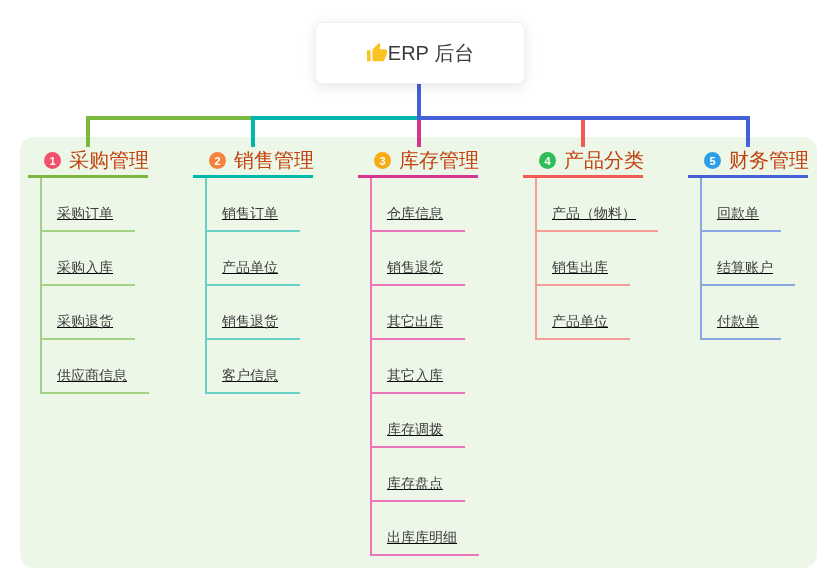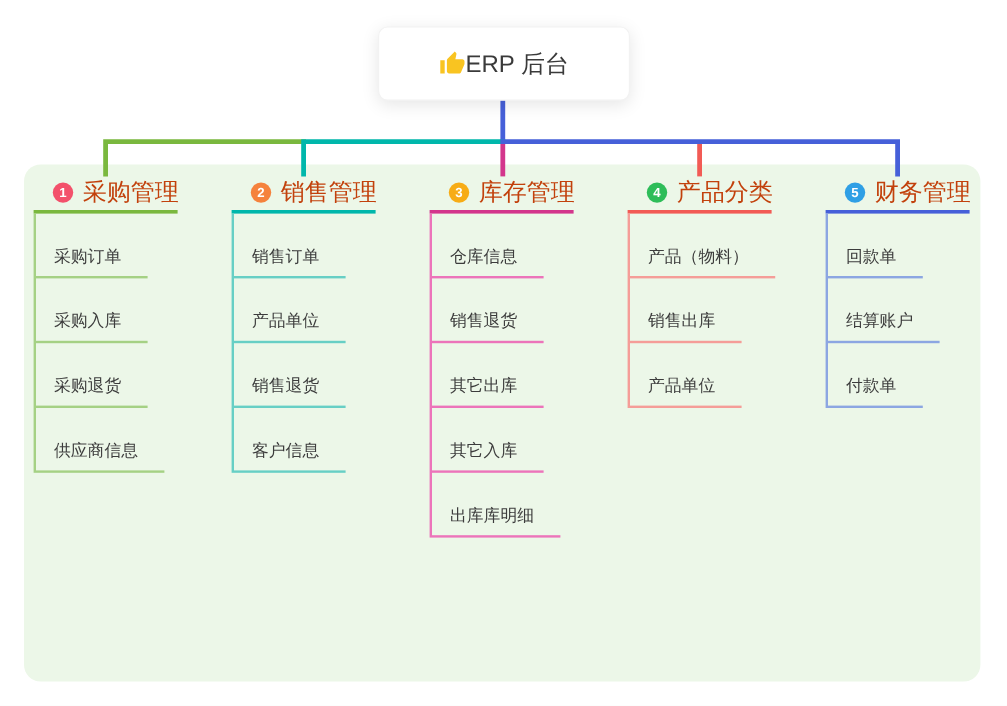--- a/index.html
+++ b/index.html
@@ -19,21 +19,21 @@
   .branch{position:absolute;top:146px;width:130px;z-index:2;}
   .col0{left:28px}.col1{left:193px}.col2{left:358px}.col3{left:523px}.col4{left:688px}
 
   .branch-title{width:120px;height:32px;display:flex;align-items:center;gap:8px;
                 padding-left:16px;box-sizing:border-box;
                 border-bottom:3px solid var(--main,#999);cursor:default;}
   .badge{width:17px;height:17px;border-radius:50%;background:var(--badge,#999);color:#fff;
          font-size:11px;font-weight:700;display:flex;align-items:center;justify-content:center;flex:none;}
   .branch-label{font-size:20px;color:#c2410c;white-space:nowrap;}
 
-  .children{border-left:2px solid var(--light,#ccc);width:max-content;}
+  .children{margin-left:12px;border-left:2px solid var(--light,#ccc);width:max-content;text-decoration:underline;}
   .child{height:54px;display:flex;align-items:flex-end;width:max-content;
          padding:0 22px 7px 15px;box-sizing:border-box;
          border-bottom:2px solid var(--light,#ccc);
          font-size:14px;color:#3c3c3c;white-space:nowrap;}
 </style>
 </head>
 <body>
 
 <div class="canvas">
 
@@ -86,20 +86,22 @@
   <div class="branch col2" style="--main: #d3368c; --light: #ec74ba; --badge: #f7ac16;">
     <div class="branch-title">
       <span class="badge">3</span>
       <span class="branch-label">库存管理</span>
     </div>
     <div class="children">
       <div class="child">仓库信息</div>
       <div class="child">销售退货</div>
       <div class="child">其它出库</div>
       <div class="child">其它入库</div>
+      <div class="child">库存调拨</div>
+      <div class="child">库存盘点</div>
       <div class="child">出库库明细</div>
     </div>
   </div>
 
   <div class="branch col3" style="--main: #f25b55; --light: #f59d98; --badge: #2ebd59;">
     <div class="branch-title">
       <span class="badge">4</span>
       <span class="branch-label">产品分类</span>
     </div>
     <div class="children">

